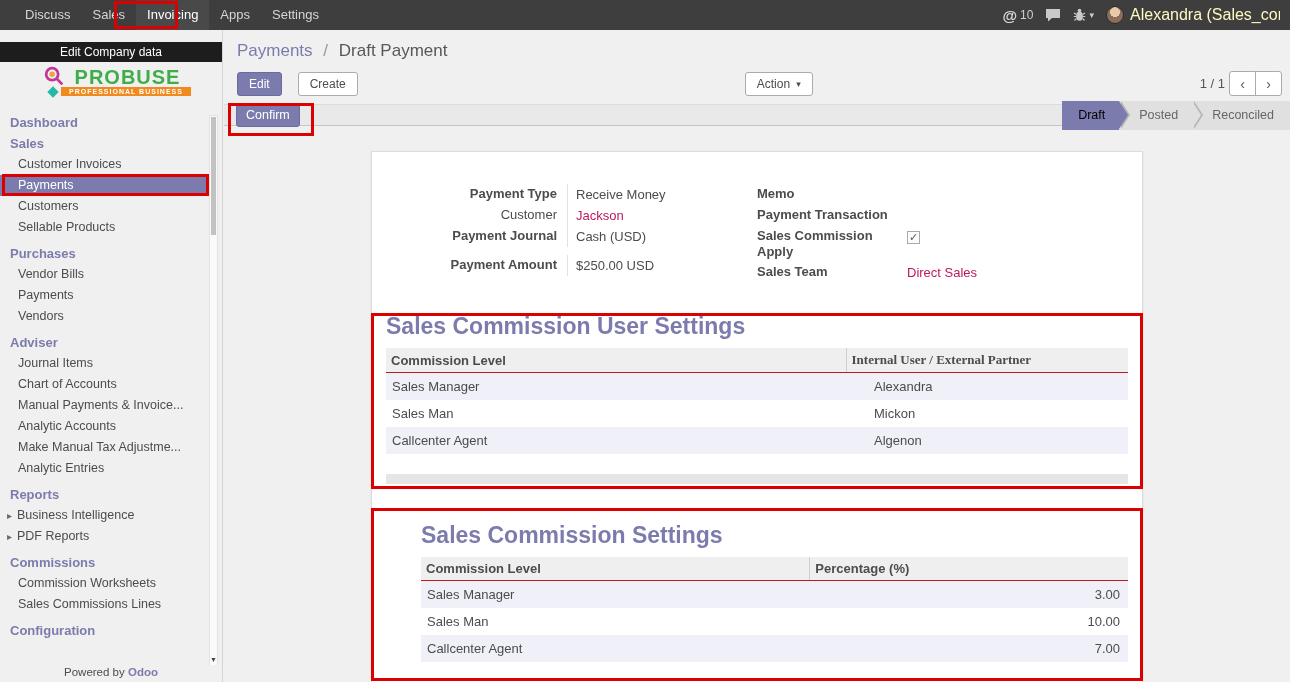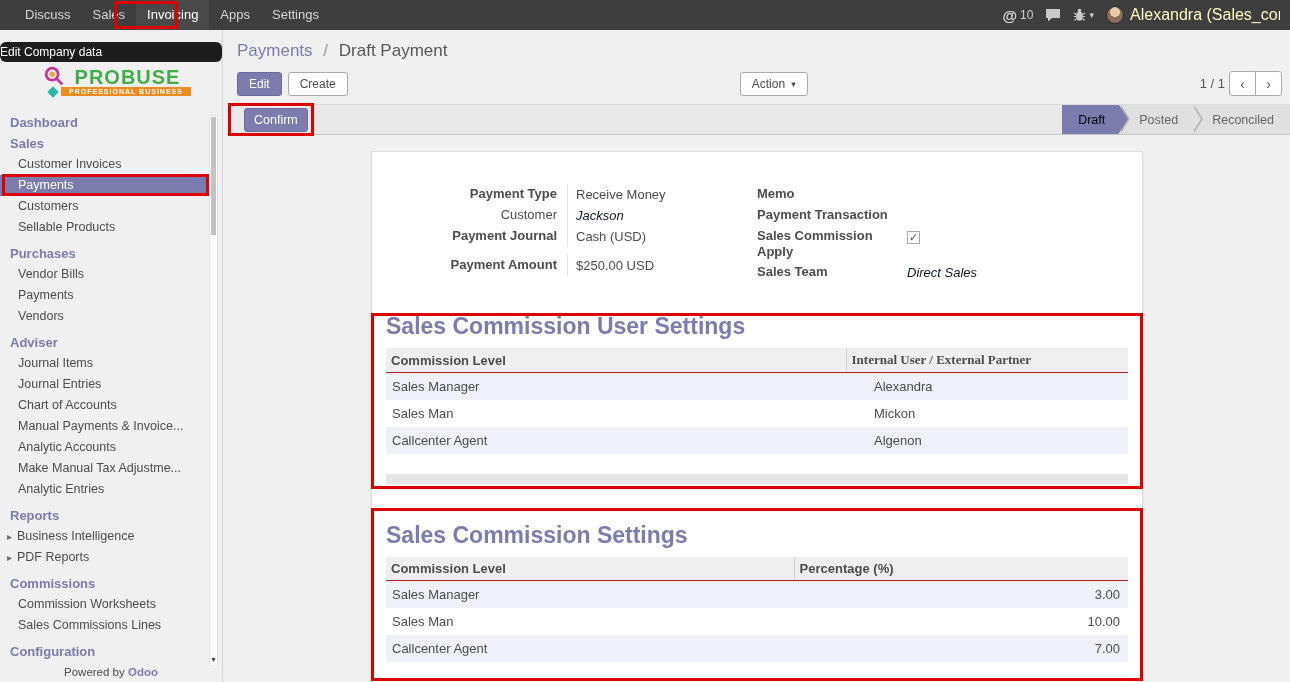--- a/index.html
+++ b/index.html
@@ -20,21 +20,21 @@
   .caret-glyph { color:#cfcfcf; font-size:9px; margin-left:3px; }
   .user-menu { display:flex; align-items:center; gap:6px; cursor:pointer; padding-right:4px; }
   .avatar { width:18px; height:18px; border-radius:50%;
     background:radial-gradient(circle at 50% 32%, #e8c9a8 0 36%, #8d6e5a 37% 100%); border:1px solid #2c2c2c; }
   .user-name { color:#fef9c3; font-size:16px; max-width:150px; white-space:nowrap; overflow:hidden; }
 
   
   .sidebar { position:absolute; top:30px; left:0; width:223px; height:652px; background:#f0f0f0;
     border-right:1px solid #d5d5d5; z-index:5; }
   .edit-company { margin-top:12px; height:20px; line-height:20px; background:#1d1d1d; color:#fff;
-    font-size:12px; cursor:pointer;border-radius:6px; }
+    text-align:center; font-size:12px; cursor:pointer; }
   .logo-block { height:48px; padding-top:3px; display:flex; flex-direction:column; align-items:center; cursor:pointer; }
   .logo-row { display:flex; align-items:center; gap:9px; }
   .logo-name { color:#3fae49; font-weight:800; font-size:20px; letter-spacing:1px; }
   .logo-sub { display:flex; align-items:center; gap:4px; margin-top:-2px; margin-left:18px; }
   .diamond { width:8px; height:8px; background:#25b8a5; transform:rotate(45deg); display:inline-block; }
   .tagline { background:#f08a1e; color:#fff; font-size:7px; letter-spacing:1px; padding:1px 8px; font-weight:bold; }
   .menu { width:209px; padding-top:2px; }
   .menu-header { height:21px; line-height:17px; padding:2px 10px; color:#7c7bad; font-weight:bold;
     font-size:13px; cursor:pointer; }
   .menu-header.mt { margin-top:5px; }
@@ -53,34 +53,34 @@
   
   .main { position:absolute; top:30px; left:224px; right:0; bottom:0; background:#f0f0f0; }
   .breadcrumb { position:absolute; top:11px; left:13px; font-size:17px; color:#888; }
   .breadcrumb .bc-parent { color:#7c7bad; cursor:pointer; text-decoration:none; }
   .breadcrumb .bc-sep { margin:0 6px; color:#999; }
   .breadcrumb .bc-current { color:#585858; }
   .cp-buttons { position:absolute; top:41px; left:13px; right:8px; display:flex; align-items:center; }
   .btn { font-size:12px; padding:4px 11px; border:1px solid #ababab; background:#fff; color:#4c4c4c;
     border-radius:3px; cursor:pointer; font-family:inherit; }
   .btn.primary { background:#7c7bad; border-color:#6c6b9f; color:#fff; }
-  .left-buttons { display:flex; gap:6px; }
+  .left-buttons { display:flex; gap:16px; }
   .center-buttons { flex:1; display:flex; justify-content:center; }
   .action-btn { display:flex; align-items:center; gap:6px; }
   .action-caret { font-size:9px; color:#4c4c4c; }
   .pager { display:flex; align-items:center; gap:4px; }
   .pager-count { font-size:13px; color:#555; }
   .pager-buttons { display:flex; }
   .pager-buttons button { width:27px; height:25px; border:1px solid #ababab; background:#fff; color:#555;
     font-size:14px; cursor:pointer; line-height:1; }
   .pager-buttons button:first-child { border-radius:3px 0 0 3px; }
   .pager-buttons button:last-child { border-radius:0 3px 3px 0; margin-left:-1px; }
 
   
-  .statusbar { position:absolute; top:74px; left:8px; right:0; height:31px; background:#e9e9e9;
+  .statusbar { position:absolute; top:74px; left:0; right:0; height:22px; background:#e9e9e9;
     border-top:1px solid #dcdcdc; border-bottom:1px solid #c6c6c6; display:flex; align-items:center; }
   .confirm-btn { margin-left:12px; padding:4px 9px; font-size:12.5px; }
   .pills { margin-left:auto; display:flex; height:29px; }
   .pill { position:relative; display:flex; align-items:center; padding:0 14px 0 20px; font-size:12.5px;
     color:#666; background:#e0e0e0; cursor:pointer; }
   .pill::after, .pill::before { content:""; position:absolute; top:0;
     border-top:14.5px solid transparent; border-bottom:14.5px solid transparent; }
   .pill::after { right:-9px; border-left:9px solid #e0e0e0; z-index:2; }
   .pill::before { right:-11px; border-left:9px solid #b5b5b5; z-index:1; }
   .pill.p1 { z-index:3; padding-left:16px; }
@@ -97,26 +97,26 @@
   .form-grid { display:flex; }
   .fcol { width:50%; }
   .field-row { display:flex; align-items:flex-start; min-height:21px; font-size:13px; color:#4c4c4c; }
   .f-label { font-weight:bold; padding:2px 10px 2px 0; line-height:16px; }
   .fcol.left .f-label { width:181px;text-align:right; }
   .fcol.right .f-label { width:142px; }
   .f-label.normal { font-weight:normal; }
   .f-value { flex:1; padding:2px 0 2px 8px; line-height:17px; min-height:21px; }
   .fcol.left .f-value { border-left:1px solid #e2e2e2; }
   .field-row.gap { margin-top:8px; }
-  a.link { color:#0f172a; text-decoration:none; cursor:pointer;font-style:italic; }
+  a.link { color:#be185d; text-decoration:none; cursor:pointer; }
   .checkbox { width:13px; height:13px; border:1px solid #a9a9a9; background:#fbfbfb; display:inline-flex;
     align-items:center; justify-content:center; font-size:11px; color:#555; line-height:11px; margin-top:2px; cursor:pointer; }
 
   .o-section { margin-top:30px; }
-  .o-section.second { margin-top:38px; }
+  .o-section.second { margin-top:38px;margin-left:35px; }
   .o-title { font-size:23px; color:#7c7bad; font-weight:bold; }
   table.o-list { width:100%; border-collapse:collapse; margin-top:8px; font-size:13px; color:#4c4c4c;
     table-layout:fixed; }
   .o-list th { text-align:left; font-weight:bold; background:#efefef; border-bottom:1px solid #b91c1c;
     padding:4px 5px; height:22px; cursor:pointer; }
   .o-list th + th { border-left:1px solid #cfcfcf; }
   .o-list th.serif { font-family:"Liberation Serif","DejaVu Serif",serif; }
   .o-list td { padding:6px; height:25px; cursor:pointer; }
   .o-list tbody tr:nth-child(odd) { background:#f0f0f8; }
   .o-list td.pad-user { padding-left:28px; }
@@ -194,21 +194,20 @@
       <div class="menu-item">Customer Invoices</div>
       <div class="menu-item active">Payments</div>
       <div class="menu-item">Customers</div>
       <div class="menu-item">Sellable Products</div>
       <div class="menu-header mt">Purchases</div>
       <div class="menu-item">Vendor Bills</div>
       <div class="menu-item">Payments</div>
       <div class="menu-item">Vendors</div>
       <div class="menu-header mt">Adviser</div>
       <div class="menu-item">Journal Items</div>
-      <div class="menu-item">Journal Entries</div>
       <div class="menu-item">Chart of Accounts</div>
       <div class="menu-item">Manual Payments &amp; Invoice...</div>
       <div class="menu-item">Analytic Accounts</div>
       <div class="menu-item">Make Manual Tax Adjustme...</div>
       <div class="menu-item">Analytic Entries</div>
       <div class="menu-header mt">Reports</div>
       <div class="menu-item">
         <span class="tri">▸</span><span>Business Intelligence</span>
       </div>
       <div class="menu-item">

